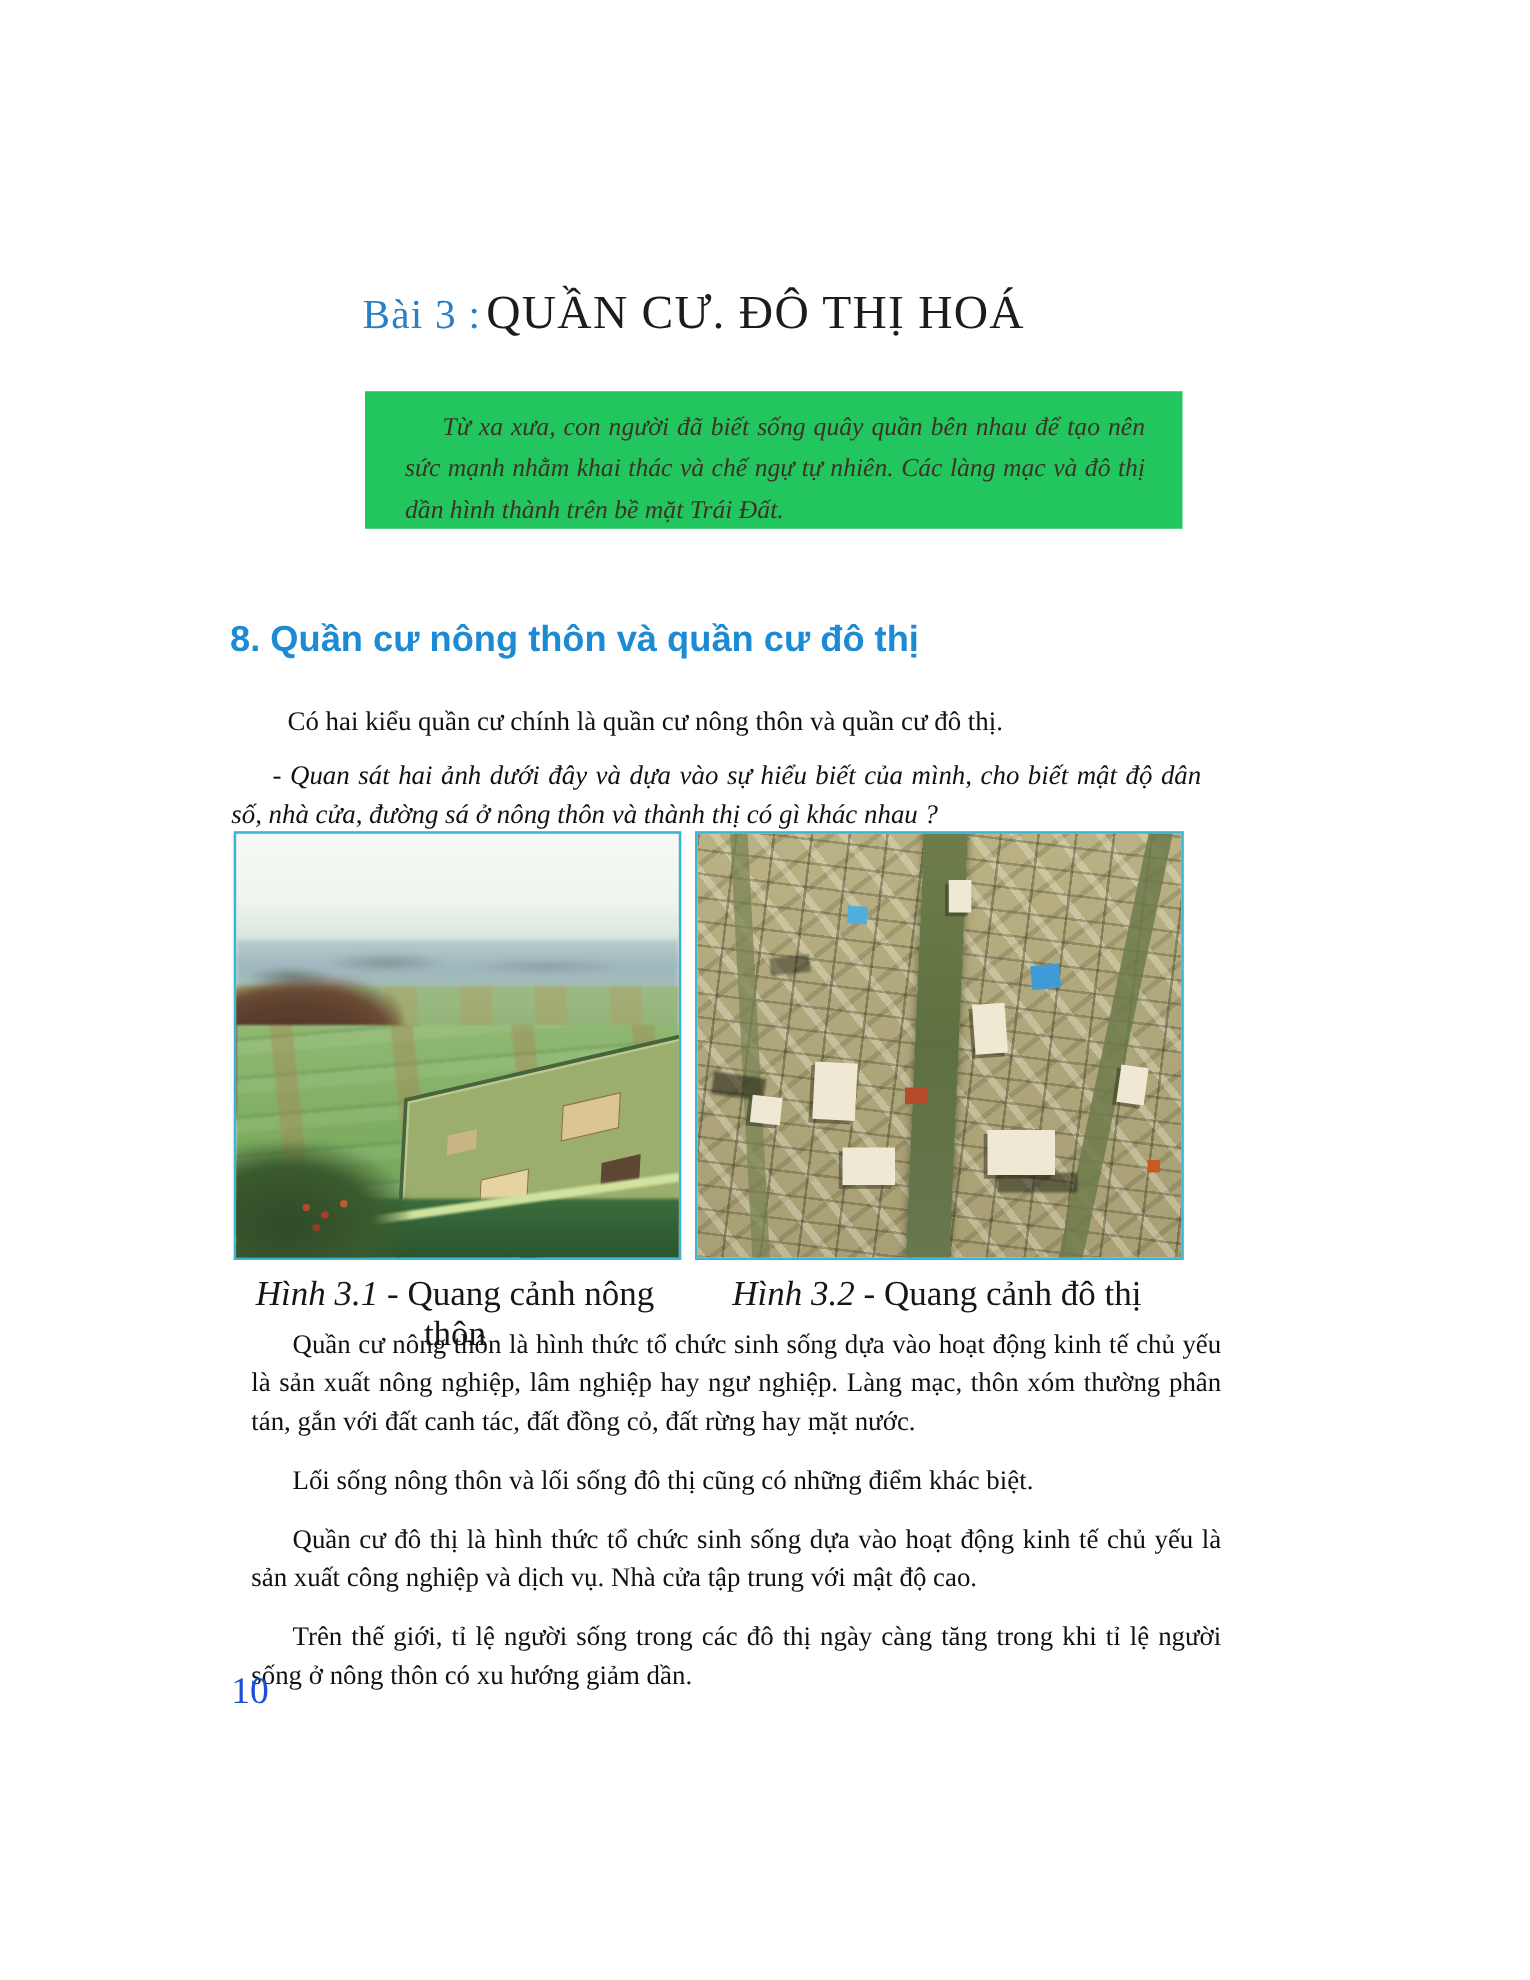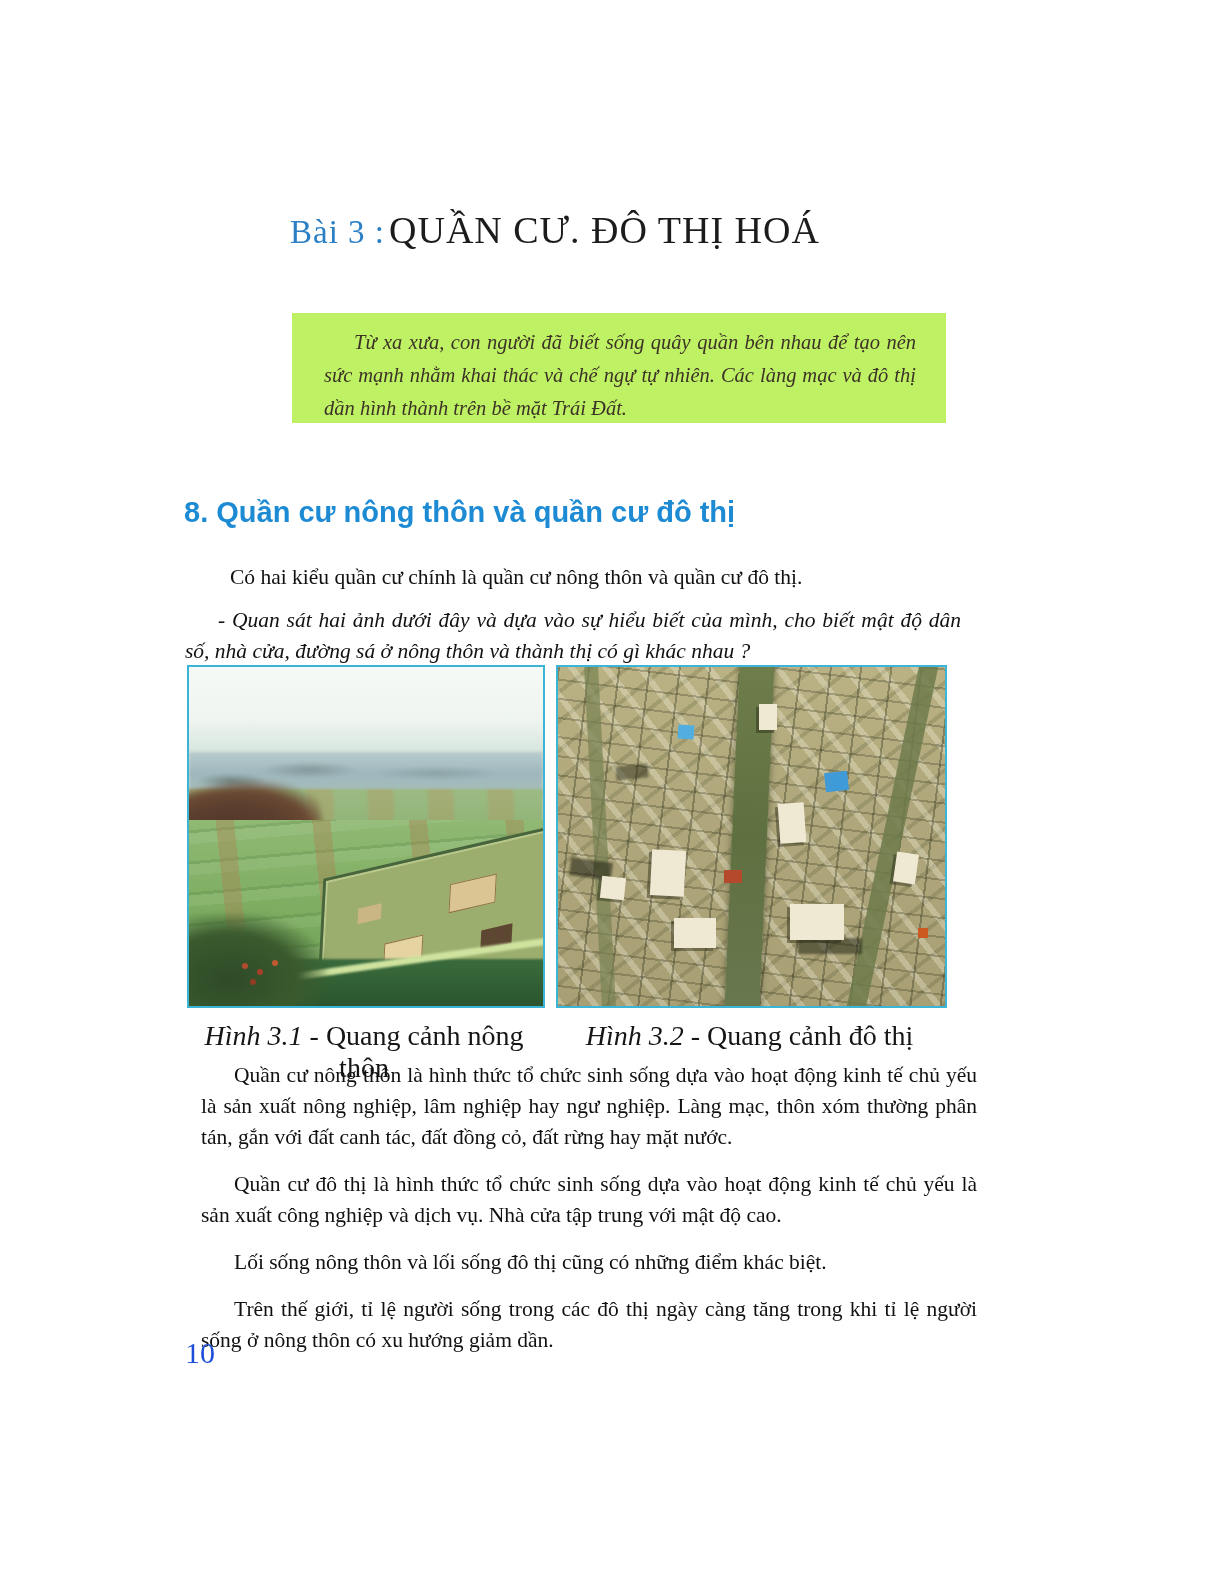--- a/index.html
+++ b/index.html
@@ -7,34 +7,34 @@
     position:relative;
     width:1224px;height:1584px;
     background:#ffffff;
     font-family:"Liberation Serif", serif;
     color:#111111;
     overflow:hidden;
   }
 
   
   .title-row{
-    position:absolute;left:290px;top:208px;
+    position:absolute;left:290px;top:228px;
     white-space:nowrap;
   }
   .lesson-label{
     font-size:33px;color:#2b7fc4;letter-spacing:1px;
   }
   .lesson-title{
     font-size:38px;color:#1c1c1c;letter-spacing:1px;
   }
 
   
   .intro-box{
     position:absolute;left:292px;top:313px;width:654px;height:110px;
-    background:#bef264;
+    background:#22c55e;
     box-sizing:border-box;
     padding:13px 30px 0 32px;
   }
   .intro-text{
     font-style:italic;
     font-size:20.5px;line-height:33px;
     color:#3d3226;
     text-indent:30px;
     text-align:justify;
     margin:0;
@@ -226,20 +226,20 @@
 
   <div class="caption caption-rural">
     <span class="fig-label">Hình 3.1</span><span> - Quang cảnh nông thôn</span>
   </div>
   <div class="caption caption-urban">
     <span class="fig-label">Hình 3.2</span><span> - Quang cảnh đô thị</span>
   </div>
 
   <div class="body-block">
     <p>Quần cư nông thôn là hình thức tổ chức sinh sống dựa vào hoạt động kinh tế chủ yếu là sản xuất nông nghiệp, lâm nghiệp hay ngư nghiệp. Làng mạc, thôn xóm thường phân tán, gắn với đất canh tác, đất đồng cỏ, đất rừng hay mặt nước.</p>
+    <p>Lối sống nông thôn và lối sống đô thị cũng có những điểm khác biệt.</p>
     <p>Quần cư đô thị là hình thức tổ chức sinh sống dựa vào hoạt động kinh tế chủ yếu là sản xuất công nghiệp và dịch vụ. Nhà cửa tập trung với mật độ cao.</p>
-    <p>Lối sống nông thôn và lối sống đô thị cũng có những điểm khác biệt.</p>
     <p>Trên thế giới, tỉ lệ người sống trong các đô thị ngày càng tăng trong khi tỉ lệ người sống ở nông thôn có xu hướng giảm dần.</p>
   </div>
 
   <div class="page-number">10</div>
 
 </div>
 
 </body></html>

